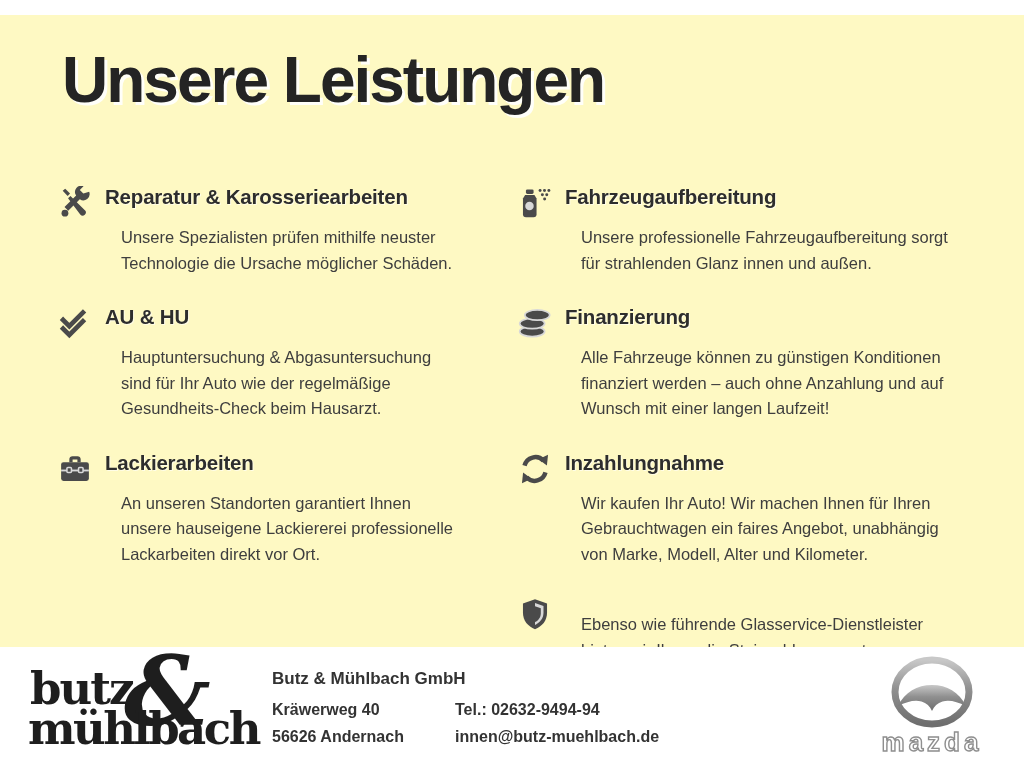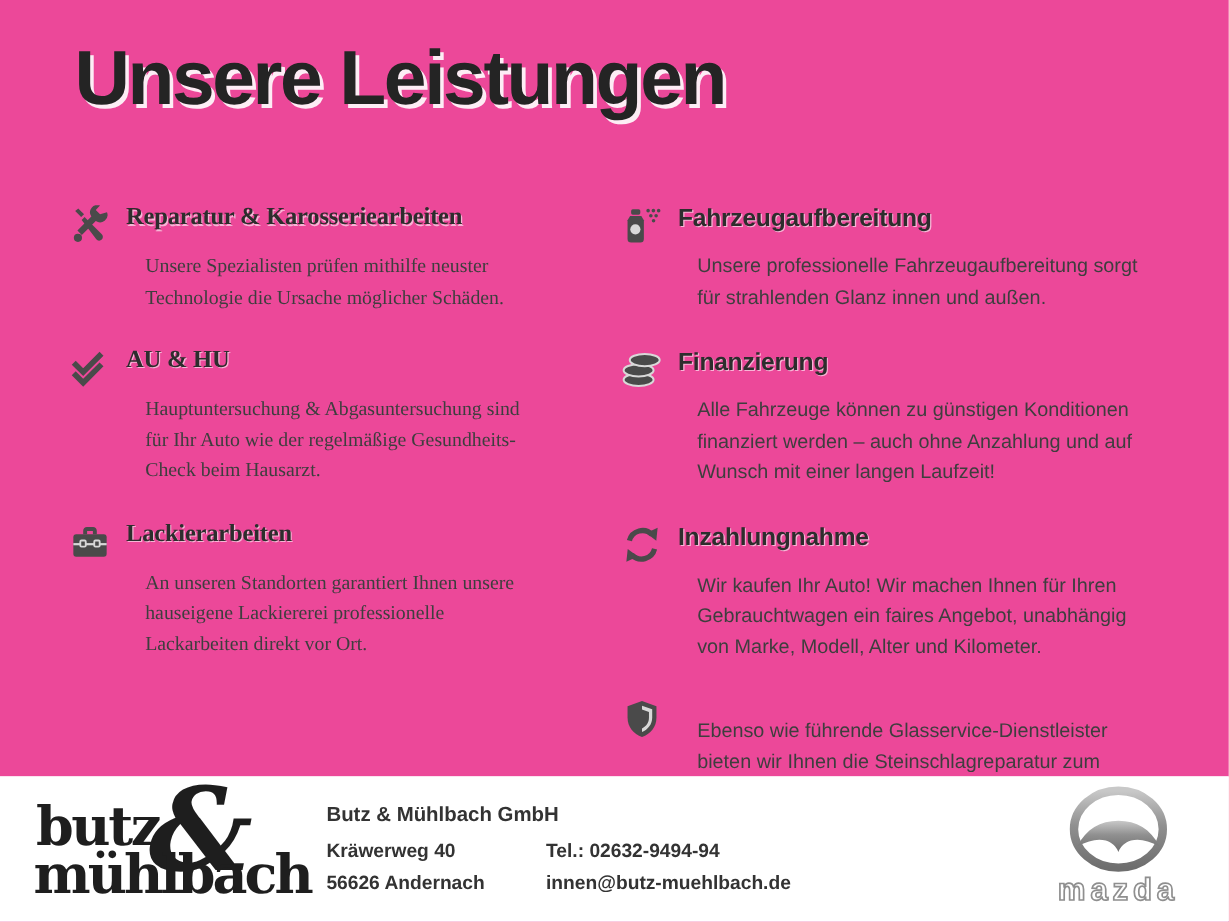--- a/index.html
+++ b/index.html
@@ -7,33 +7,33 @@
   body {
     width:1024px; height:768px;
     font-family:"Liberation Sans", sans-serif;
     background:#ffffff;
     overflow:hidden;
   }
   .page { position:relative; width:1024px; height:768px; overflow:hidden; }
 
   
   .hero {
-    position:absolute; top:0; left:0;
+    position:absolute; top:15px; left:0;
     width:1024px; height:647px;
-    background:#ec4899;
+    background:#fef9c3;
   }
   .title {
     position:absolute; top:28px; left:62px; margin:0;
     font-size:64px; font-weight:700; letter-spacing:-2px;
     color:#242424;
     text-shadow:3px 3px 0 rgba(255,255,255,0.9);
   }
 
   .col { position:absolute; top:170px; }
-  .col-left  { left:58px;  width:414px;font-family:Liberation Serif, serif; }
+  .col-left  { left:58px;  width:414px; }
   .col-right { left:518px; width:456px; }
 
   .item { display:flex; gap:13px; margin-bottom:13px; }
   .icon { width:34px; height:34px; flex:0 0 34px; margin-top:1px; }
   .item h3 {
     margin:0 0 3px 0;
     font-size:20.5px; font-weight:700; color:#2d2d2d;
     letter-spacing:-0.2px;
     text-shadow:1px 1px 0 rgba(255,255,255,0.6);
   }

